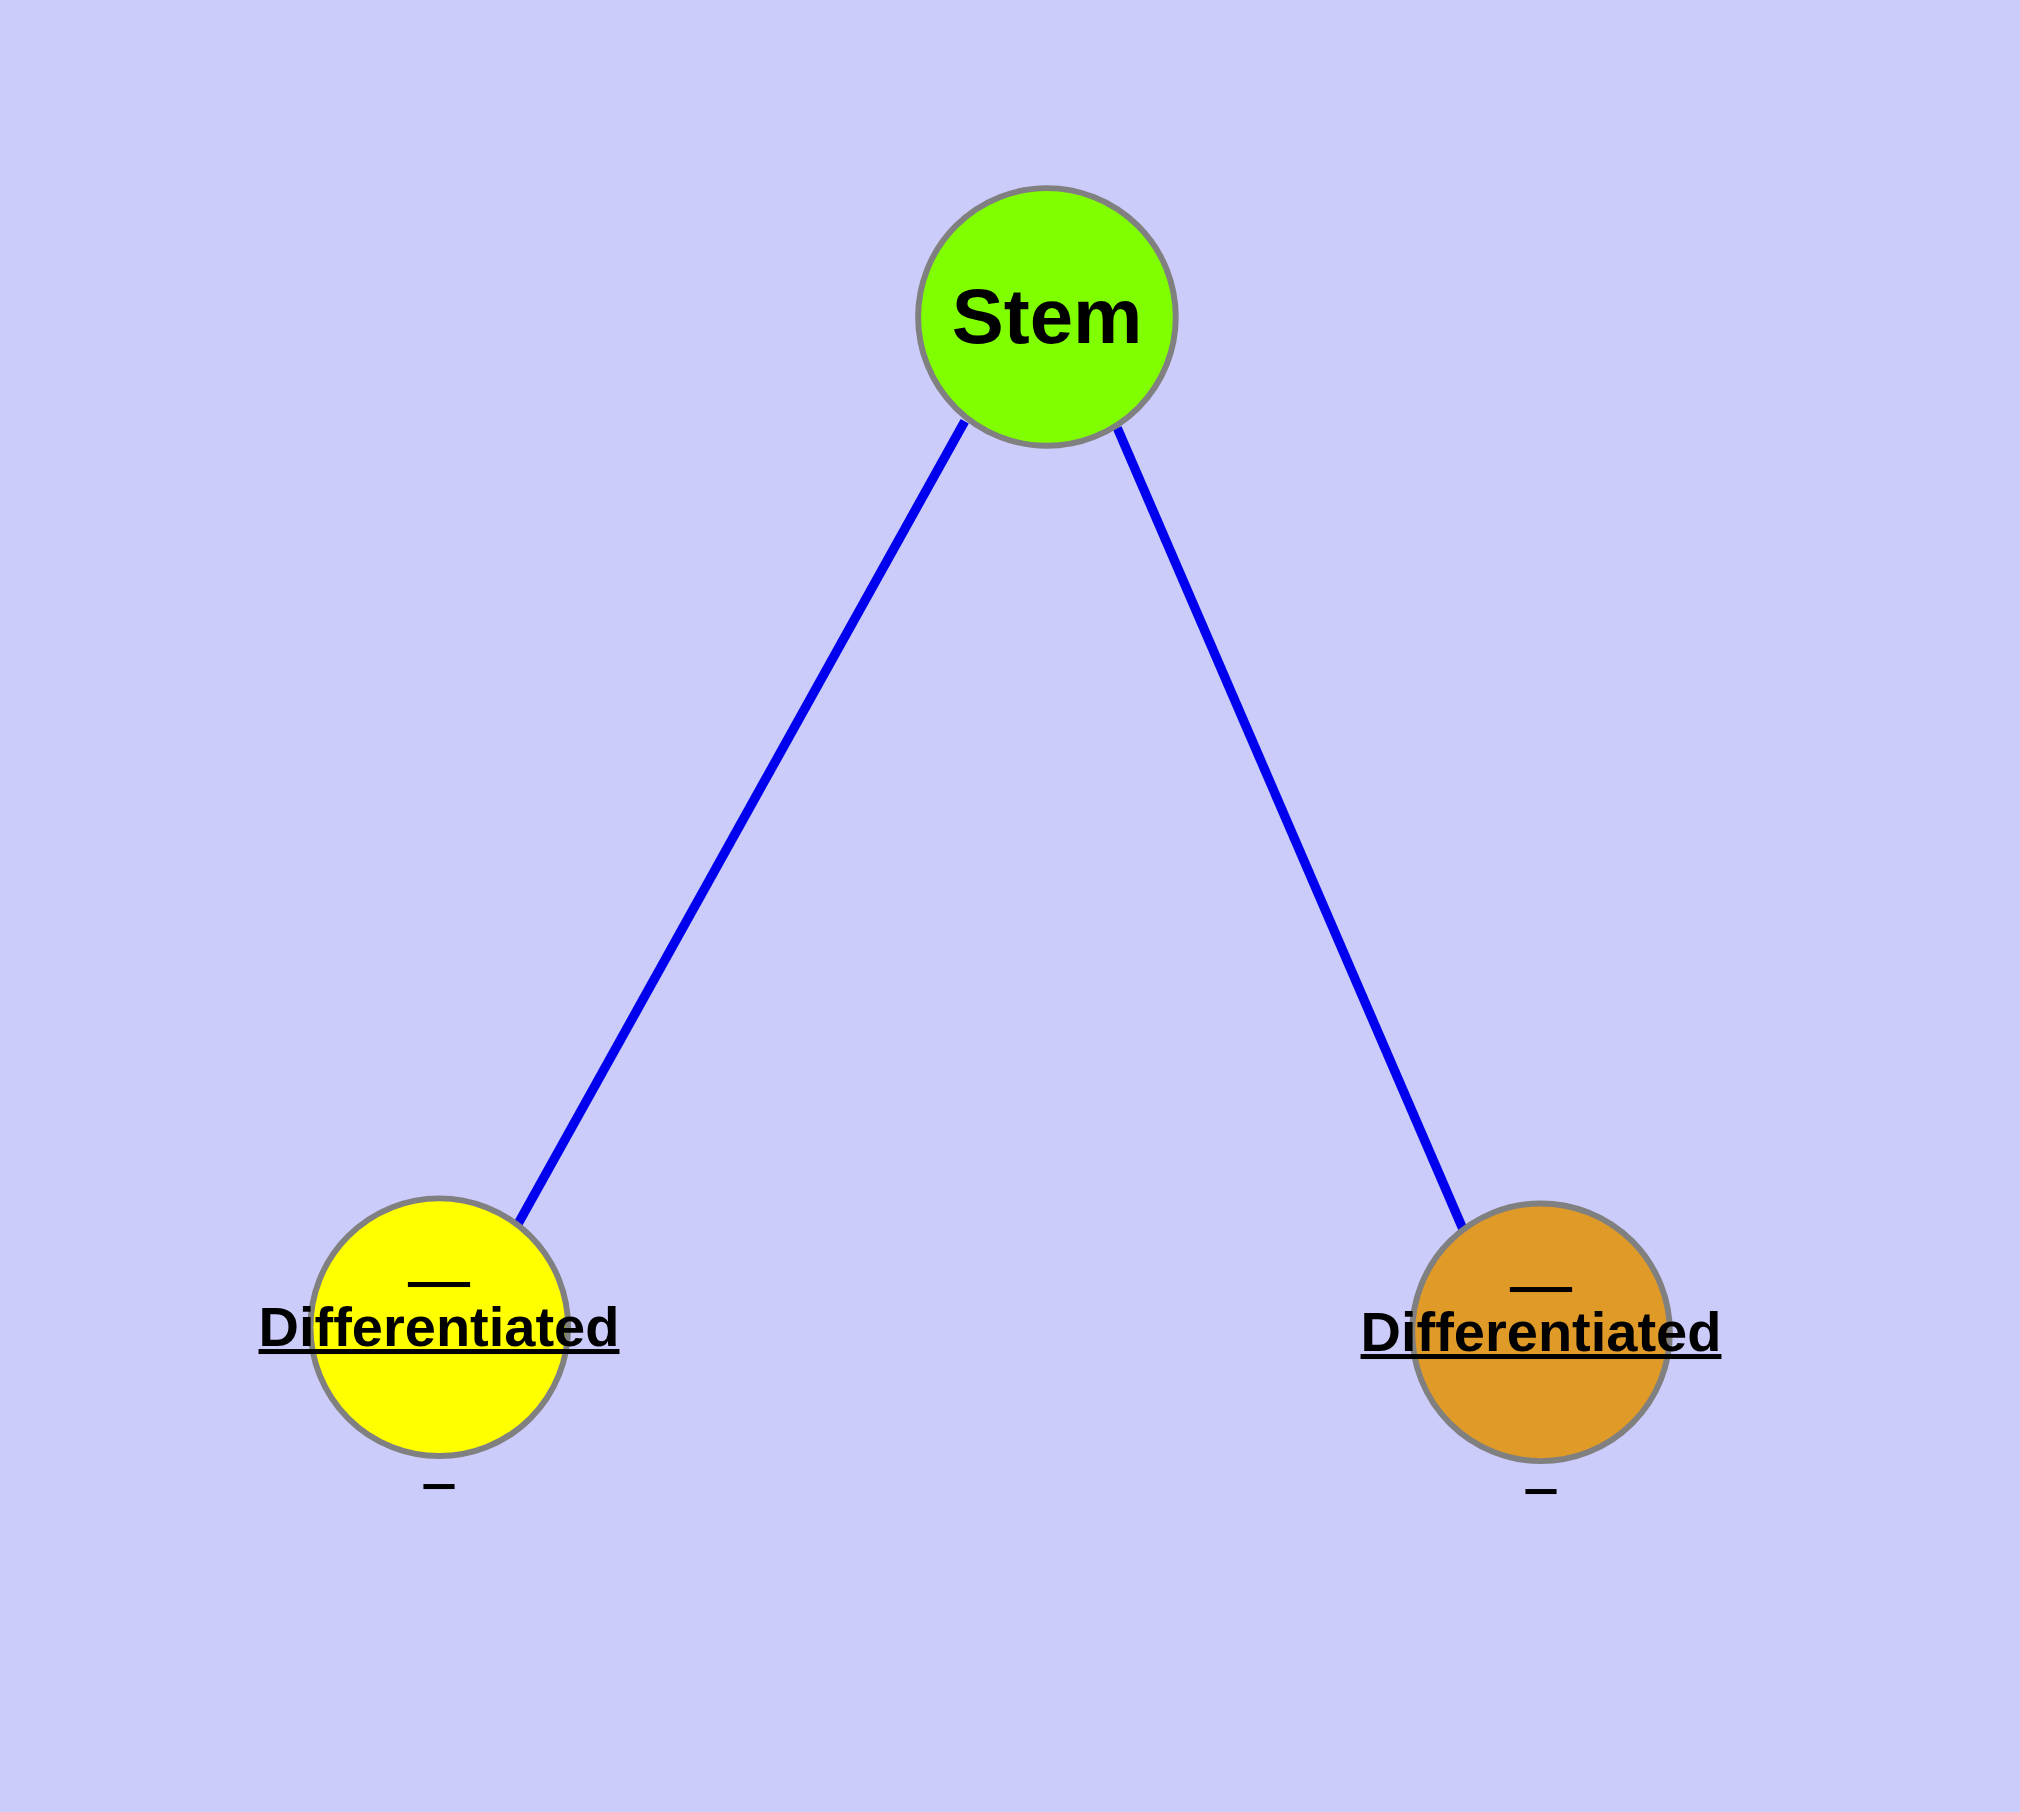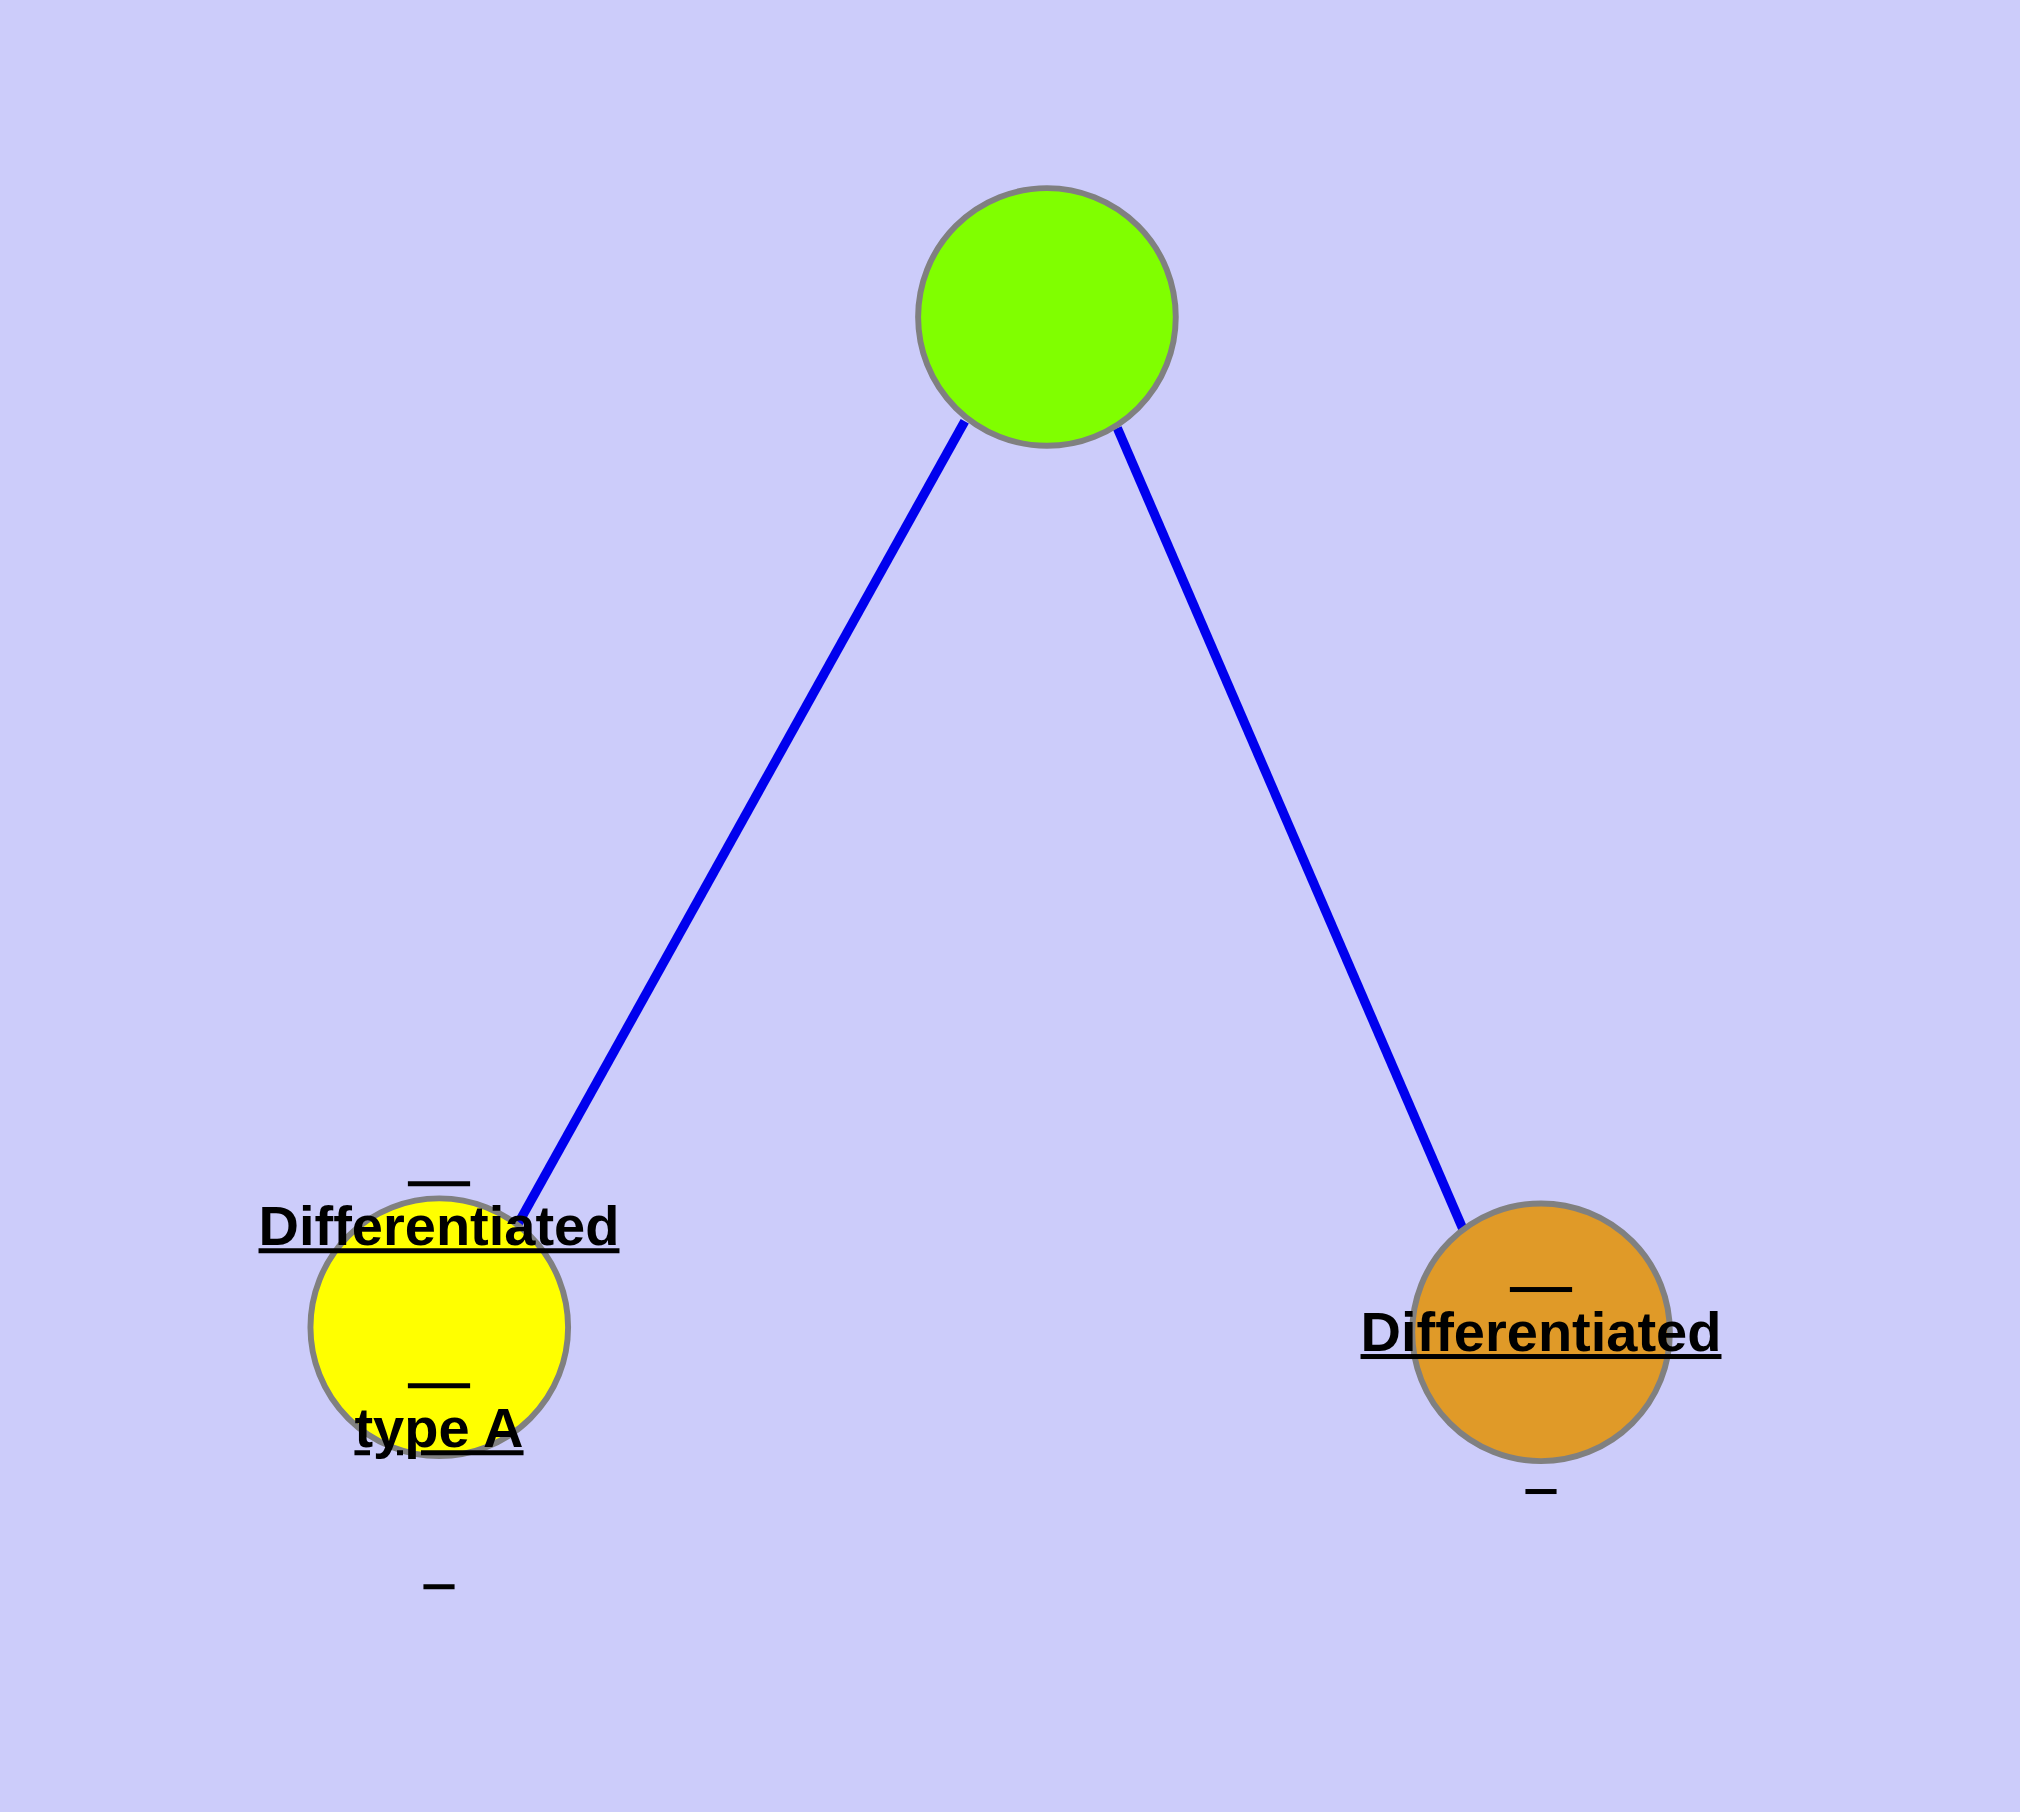--- a/index.html
+++ b/index.html
@@ -65,24 +65,26 @@
       <line id="edge-1" x1="1318" y1="505" x2="1727" y2="1453" stroke="#0000ee" stroke-width="11" stroke-linecap="butt"></line>
     </g>
 
     <g>
       <circle id="node-0" cx="1235" cy="374" r="152" fill="#80ff00" stroke="#808080" stroke-width="7"></circle>
       <circle id="node-1" cx="518" cy="1566" r="152" fill="#ffff00" stroke="#808080" stroke-width="7"></circle>
       <circle id="node-2" cx="1818" cy="1572" r="152" fill="#e09a28" stroke="#808080" stroke-width="7"></circle>
     </g>
   </svg>
 
+  <div class="node-label stem">
+    <div>Stem</div>
+  </div>
 
   <div class="node-label leaf leaf-a">
     <div>Differentiated</div>
-    <div>type A</div>
   </div>
 
   <div class="node-label leaf leaf-b">
     <div>Differentiated</div>
   </div>
 
 </div>
 
 
 </body></html>

